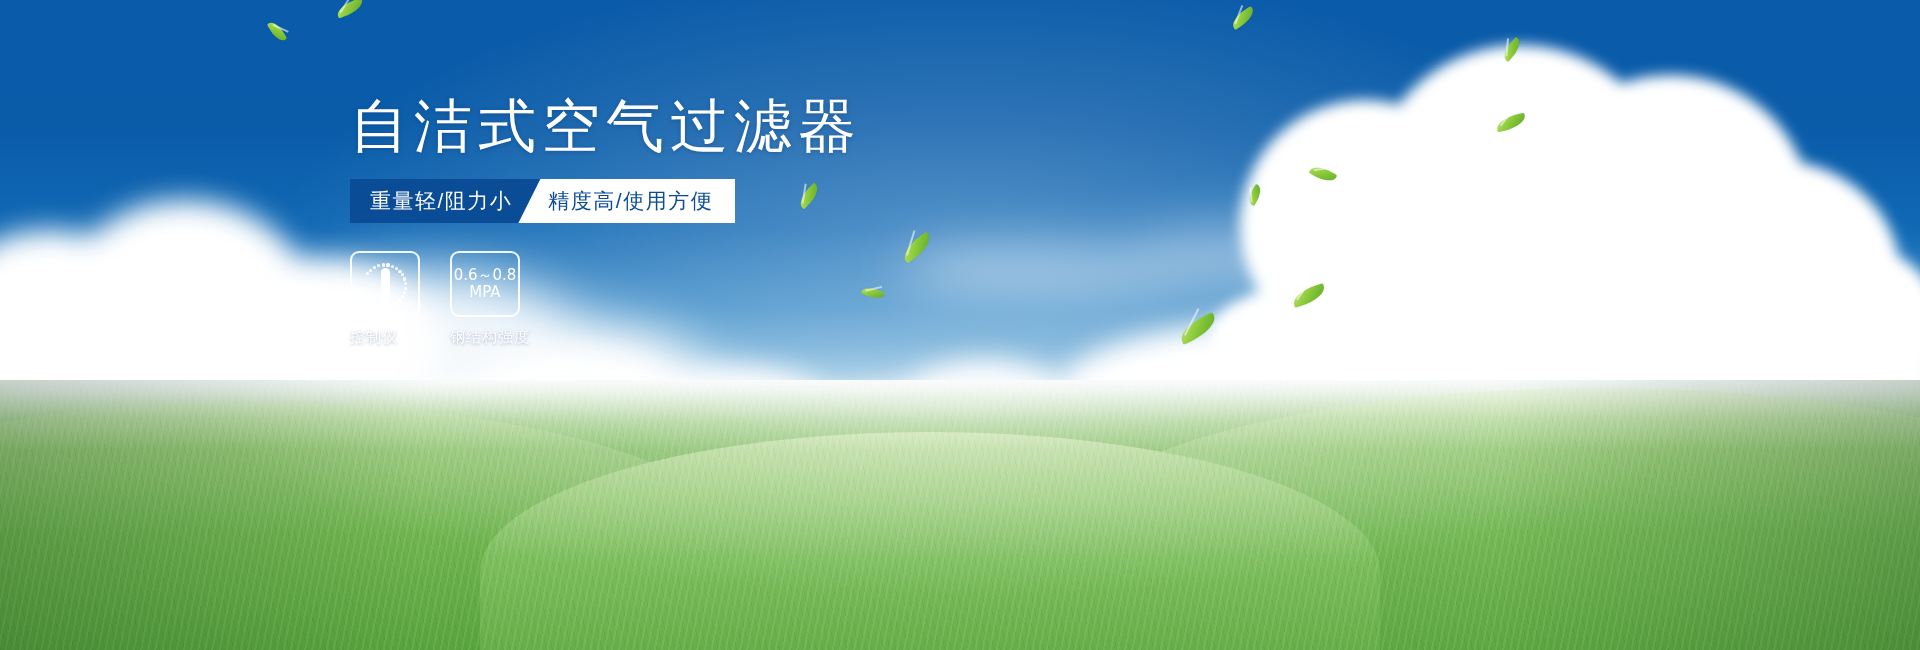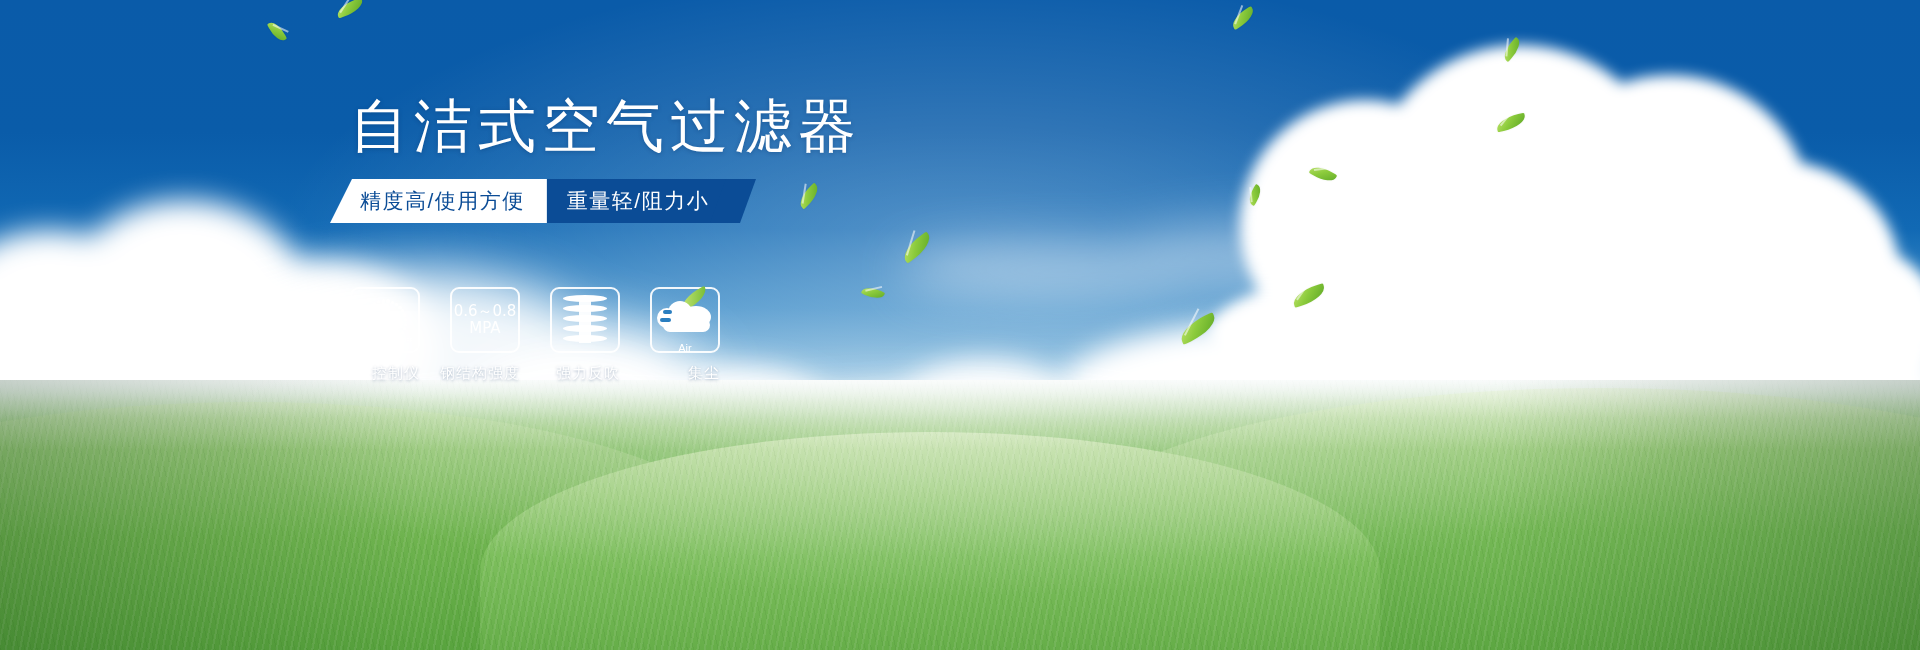--- a/index.html
+++ b/index.html
@@ -56,21 +56,21 @@
     position:relative;display:flex;align-items:center;justify-content:center;
     font-size:21px;letter-spacing:1.5px;height:44px;
   }
   .tag-a{background:#0b4c96;color:#fff;padding:0 26px 0 20px;}
   .tag-b{background:#ffffff;color:#0b4c96;padding:0 22px 0 30px;margin-left:-20px;
     clip-path:polygon(22px 0,100% 0,100% 100%,0 100%);}
   .tag-a-skew{position:absolute;right:-13px;top:0;width:30px;height:44px;background:#0b4c96;
     transform:skewX(-20deg);}
 
   .features{position:relative;margin-top:28px;display:flex;gap:30px;}
-  .feature{width:70px;display:flex;flex-direction:column;align-items:flex-end;margin-top:36px;}
+  .feature{width:70px;display:flex;flex-direction:column;align-items:flex-start;}
   .fbox{
     width:70px;height:66px;border:2px solid rgba(255,255,255,.92);border-radius:9px;
     display:flex;align-items:center;justify-content:center;position:relative;
     color:#fff;text-align:center;
   }
   .fbox .ftxt{font-size:15px;line-height:1.12;letter-spacing:0;white-space:pre-line;
     font-family:"DejaVu Sans","Liberation Sans",sans-serif;font-weight:400;}
   .fcap{margin-top:11px;color:#fff;font-size:15px;letter-spacing:1px;white-space:nowrap;
     text-shadow:0 1px 3px rgba(0,40,90,.35);}
 
@@ -179,26 +179,26 @@
   <div class="leaf" style="left:1178px;top:320px;width:40px;height:17px;transform:rotate(-26deg);"></div>
   <div class="leaf" style="left:900px;top:240px;width:34px;height:15px;transform:rotate(-36deg);"></div>
   <div class="leaf" style="left:796px;top:190px;width:26px;height:12px;transform:rotate(-44deg);"></div>
   <div class="leaf" style="left:862px;top:288px;width:22px;height:10px;transform:rotate(24deg);"></div>
 
   <div class="content">
 
     <div class="title">自洁式空气过滤器</div>
 
     <div class="tags">
-      <div class="tag tag-b">
-        <span>精度高/使用方便</span>
-      </div>
       <div class="tag tag-a">
         <span>重量轻/阻力小</span>
         <span class="tag-a-skew"></span>
+      </div>
+      <div class="tag tag-b">
+        <span>精度高/使用方便</span>
       </div>
     </div>
 
     <div class="features">
 
       <div class="feature">
         <div class="fbox">
           <div class="gauge">
             <span class="needle"></span>
             <span class="lbl no">NO</span>
@@ -233,46 +233,18 @@
       </div>
 
       <div class="feature">
         <div class="fbox">
           <div class="ftxt">0.6～0.8
 MPA</div>
         </div>
         <div class="fcap">钢结构强度</div>
       </div>
 
-      <div class="feature">
-        <div class="fbox">
-          <div class="stack">
-            <span class="core"></span>
-            <span class="disc" style="top:0px;"></span>
-            <span class="disc" style="top:10px;"></span>
-            <span class="disc" style="top:20px;"></span>
-            <span class="disc" style="top:30px;"></span>
-            <span class="disc" style="top:40px;"></span>
-          </div>
-        </div>
-        <div class="fcap">强力反吹</div>
-      </div>
-
-
-      <div class="feature">
-        <div class="fbox">
-          <div class="airicon">
-            <span class="aleaf"></span>
-            <span class="pufL"></span>
-            <span class="pufM"></span>
-            <span class="pufR"></span>
-            <span class="base"></span>
-            <span class="cut1"></span>
-            <span class="cut2"></span>
-            <span class="atxt">Air</span>
-          </div>
-        </div>
-        <div class="fcap">集尘</div>
-      </div>
+
+
 
     </div>
   </div>
 </div>
 
 </body></html>

